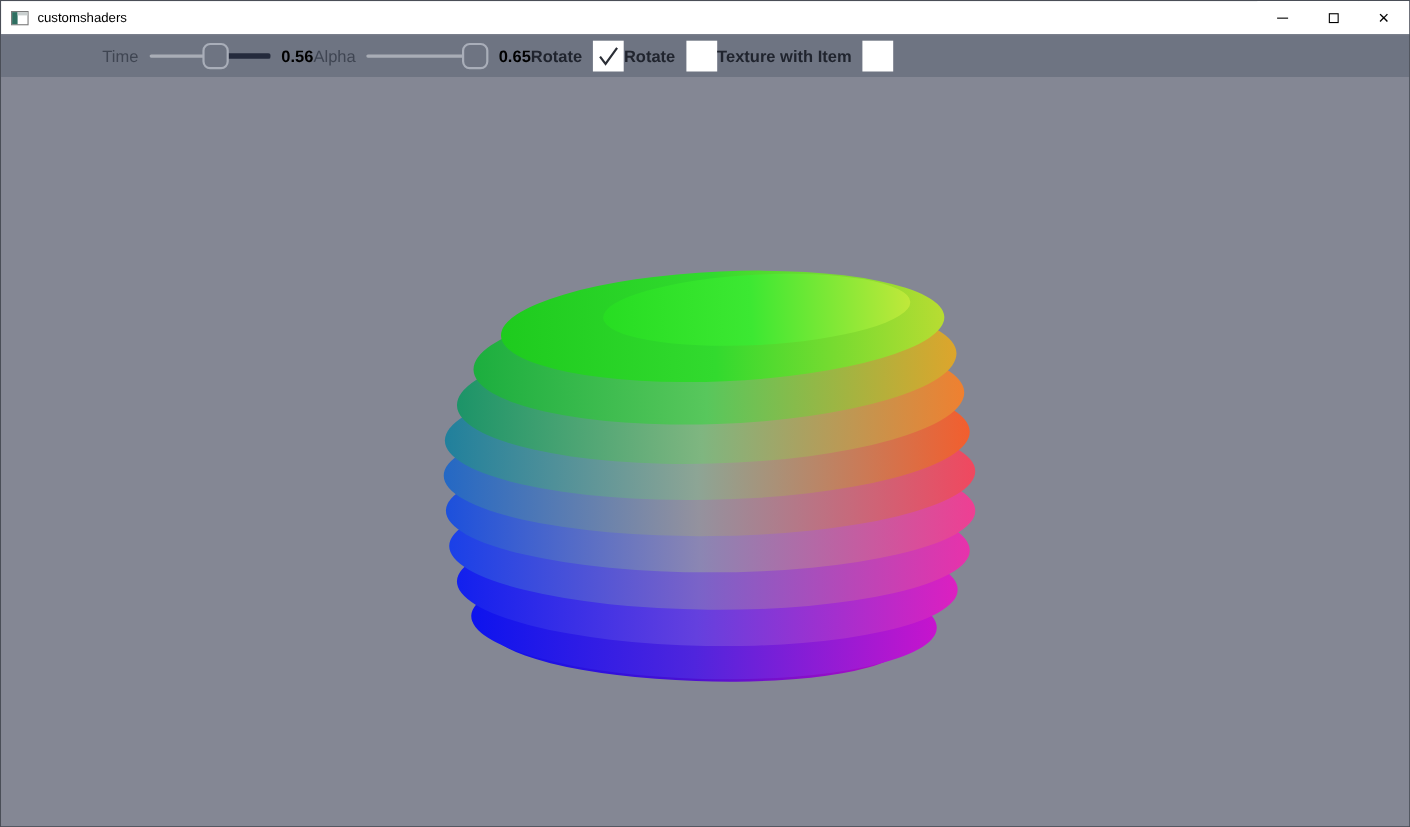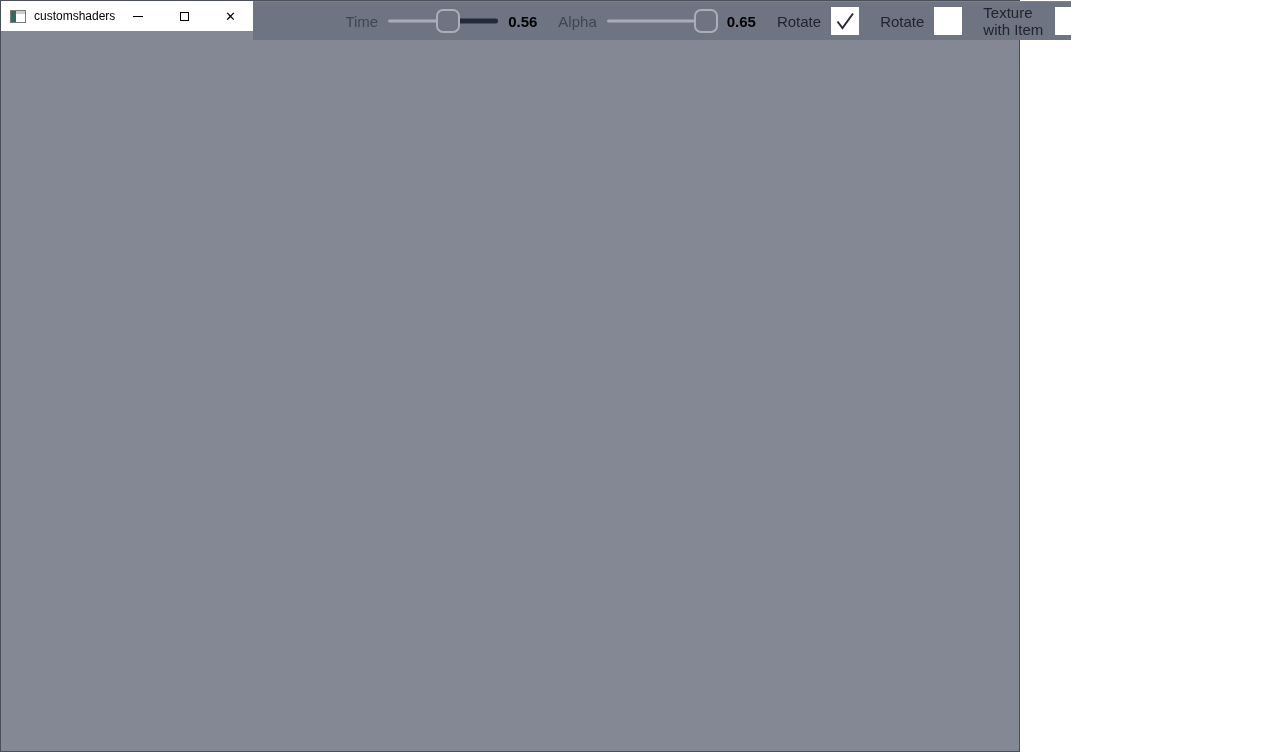--- a/index.html
+++ b/index.html
@@ -1,22 +1,22 @@
 <!DOCTYPE html>
 <html><head>
 <meta charset="utf-8">
 <style>
   * { margin:0; padding:0; box-sizing:border-box; }
   html,body { width:1282px; height:752px; }
   body { font-family:"Liberation Sans", sans-serif; overflow:hidden; }
 
   .window {
-    width:1020px; height:752px;
+    width:1282px; height:752px;
     border:1px solid #4a4e57;
-    display:flex; flex-direction:row;
+    display:flex; flex-direction:column;
     background:#848794;
   }
 
   
   .titlebar {
     height:30px; flex:0 0 30px; background:#ffffff;
     display:flex; align-items:center;
   }
   .app-icon {
     width:16px; height:13px; margin-left:9px;
@@ -29,27 +29,27 @@
   .win-btns { margin-left:auto; display:flex; height:100%; }
   .win-btn { width:46px; height:100%; display:flex; align-items:center; justify-content:center; background:#fff; }
   .min-glyph { width:10px; height:1px; background:#000; display:inline-block; }
   .max-glyph { width:9px; height:9px; border:1px solid #000; display:inline-block; }
   .close-glyph { font-size:13px; color:#000; line-height:1; }
 
   
   .toolbar {
     height:39px; flex:0 0 39px; background:#6e7482;
     display:flex; align-items:center;
-    padding-left:92px; gap:21px;
+    padding-left:92px; gap:0;
     border-top:1px solid #7c818d;
   }
   .group { display:flex; align-items:center; gap:10px; }
   .slabel { color:#3f4552; font-size:15px; }
   .sval   { color:#000000; font-size:15px; font-weight:bold; }
-  .cblabel{ color:#20242e; font-size:15px; font-weight:normal; }
+  .cblabel{ color:#20242e; font-size:15px; font-weight:bold; }
 
   .slider { position:relative; width:110px; height:24px; }
   .track {
     position:absolute; left:0; right:0; top:50%; height:3px;
     transform:translateY(-50%);
     background:#a9adb6; border-radius:2px;
   }
   .fill {
     position:absolute; right:0; top:50%; height:5px;
     transform:translateY(-50%);

